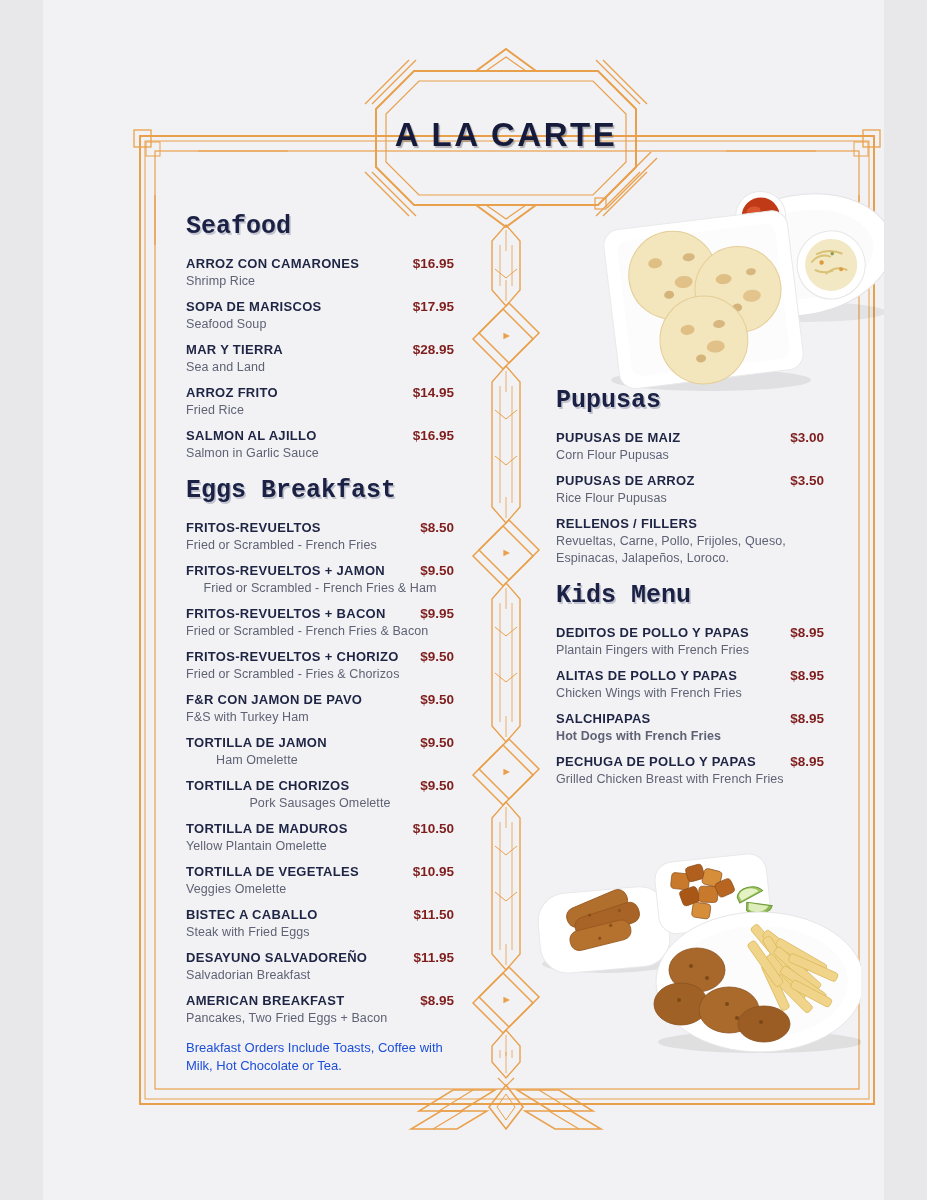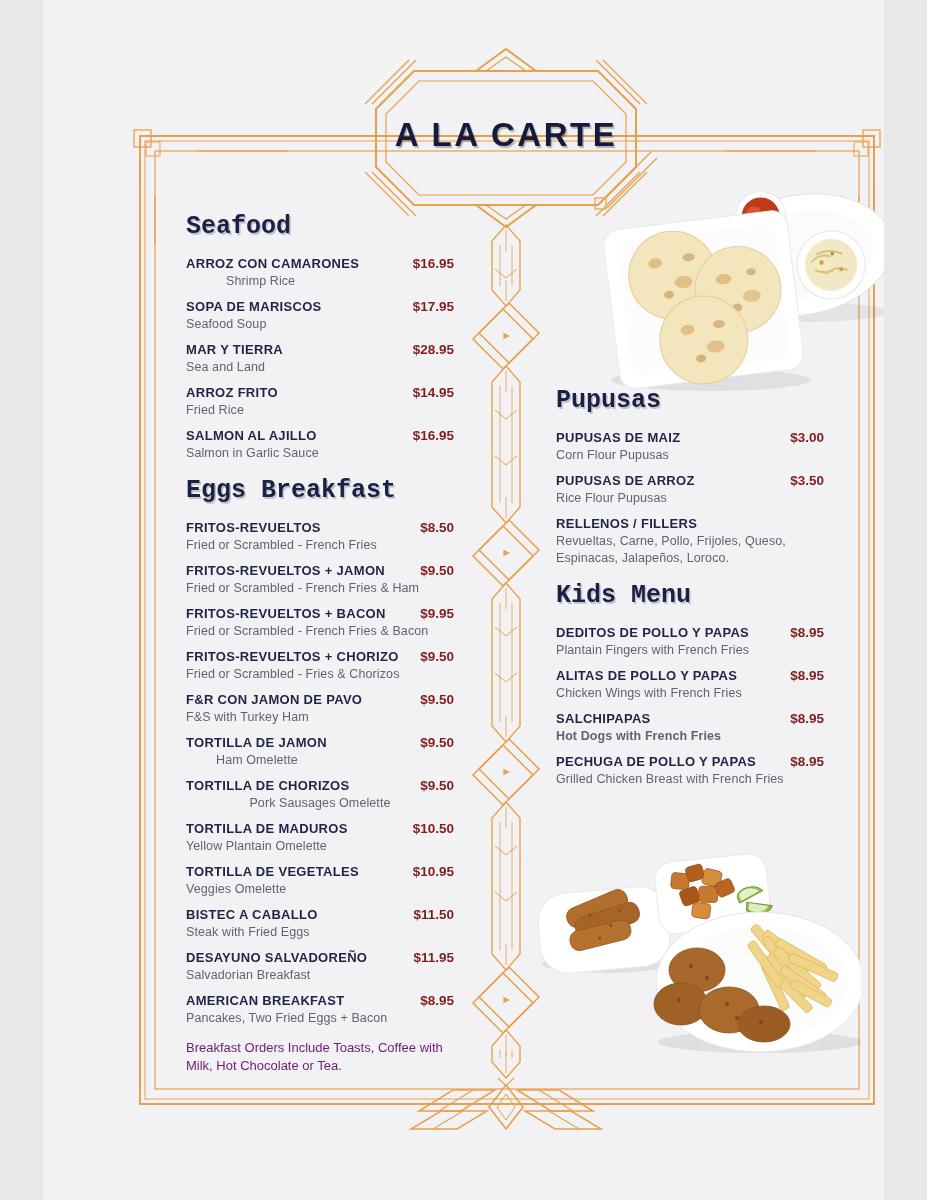--- a/index.html
+++ b/index.html
@@ -18,21 +18,21 @@
   .menu-section + .menu-section{margin-top:14px;}
   .section-heading{margin:0 0 14px 0;font-family:Liberation Mono, monospace;
         font-weight:700;font-size:25px;color:#1B2144;
         text-shadow:1.5px 1.5px 0 rgba(70,75,110,.28);}
   .menu-item{margin-bottom:8px;}
   .item-row{display:flex;justify-content:space-between;align-items:baseline;}
   .item-name{font-weight:700;font-size:13px;letter-spacing:.3px;color:#1E2444;
         line-height:17px;white-space:nowrap;}
   .item-price{font-weight:700;font-size:13.5px;color:#7f1d1d;margin-left:8px;white-space:nowrap;}
   .item-desc{font-size:12.5px;color:#5E6274;line-height:17px;margin-top:1px;letter-spacing:.1px;}
-  .section-note{font-size:13px;color:#701a75;line-height:18px;margin-top:12px;width:258px;}
+  .section-note{font-size:13px;color:#1d4ed8;line-height:18px;margin-top:12px;width:258px;}
 </style>
 </head>
 <body>
 
 <div class="page" style="--accent: #E9A04B;">
 
   <svg class="deco" width="927" height="1200" viewBox="0 0 927 1200">
 
     <g>
       <rect class="ln" x="97" y="136" width="734" height="968" stroke-width="2"></rect>
@@ -230,21 +230,21 @@
   <div class="page-title">A LA CARTE</div>
 
   <div class="col col-left">
       <section class="menu-section">
         <h2 class="section-heading">Seafood</h2>
         <div class="menu-item">
           <div class="item-row">
             <span class="item-name">ARROZ CON CAMARONES</span>
             <span class="item-price">$16.95</span>
           </div>
-          <div class="item-desc" style="white-space: nowrap; margin-left: 40px;">Shrimp Rice</div>
+          <div class="item-desc" style="white-space: nowrap;">Shrimp Rice</div>
         </div>
         <div class="menu-item">
           <div class="item-row">
             <span class="item-name">SOPA DE MARISCOS</span>
             <span class="item-price">$17.95</span>
           </div>
           <div class="item-desc" style="white-space: nowrap;">Seafood Soup</div>
         </div>
         <div class="menu-item">
           <div class="item-row">
@@ -275,21 +275,21 @@
             <span class="item-name">FRITOS-REVUELTOS</span>
             <span class="item-price">$8.50</span>
           </div>
           <div class="item-desc" style="white-space: nowrap;">Fried or Scrambled - French Fries</div>
         </div>
         <div class="menu-item">
           <div class="item-row">
             <span class="item-name">FRITOS-REVUELTOS + JAMON</span>
             <span class="item-price">$9.50</span>
           </div>
-          <div class="item-desc" style="white-space: nowrap;">Fried or Scrambled - French Fries &amp; Ham</div>
+          <div class="item-desc" style="white-space: nowrap; text-align: center;">Fried or Scrambled - French Fries &amp; Ham</div>
         </div>
         <div class="menu-item">
           <div class="item-row">
             <span class="item-name">FRITOS-REVUELTOS + BACON</span>
             <span class="item-price">$9.95</span>
           </div>
           <div class="item-desc" style="white-space: nowrap;">Fried or Scrambled - French Fries &amp; Bacon</div>
         </div>
         <div class="menu-item">
           <div class="item-row">

